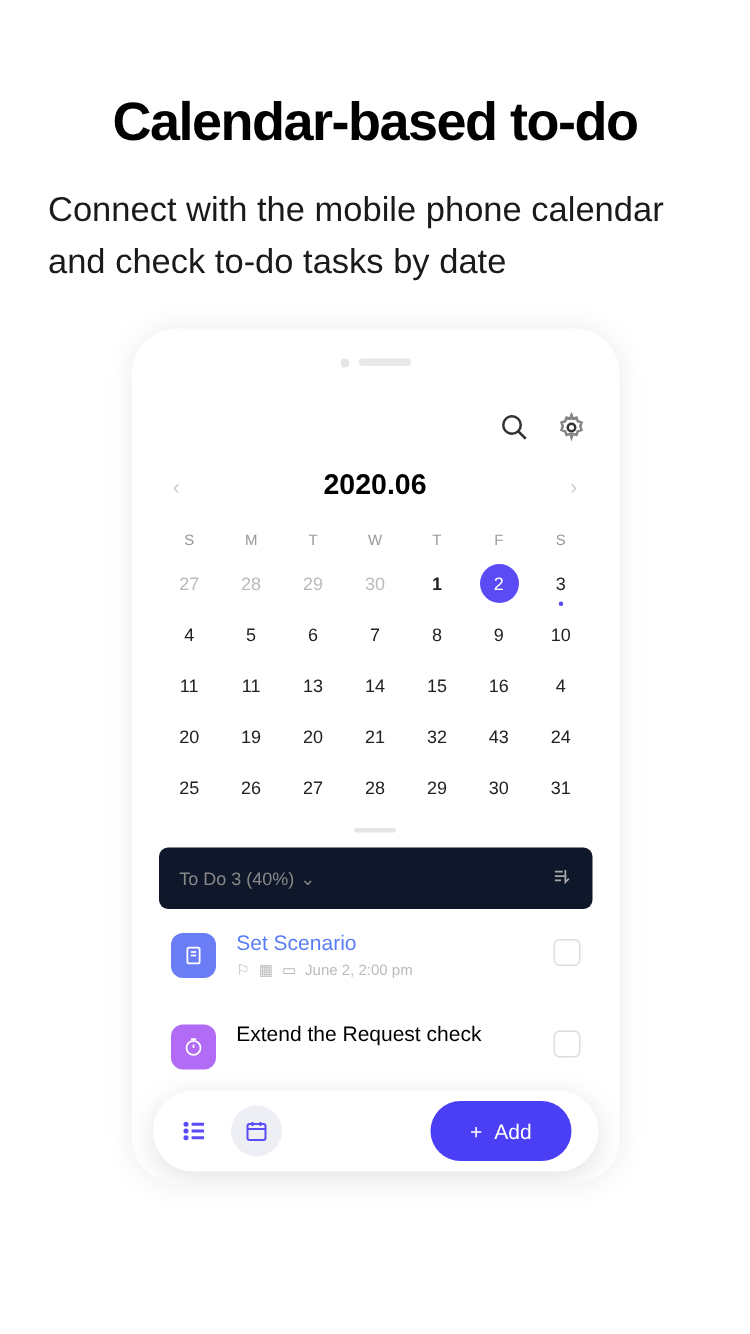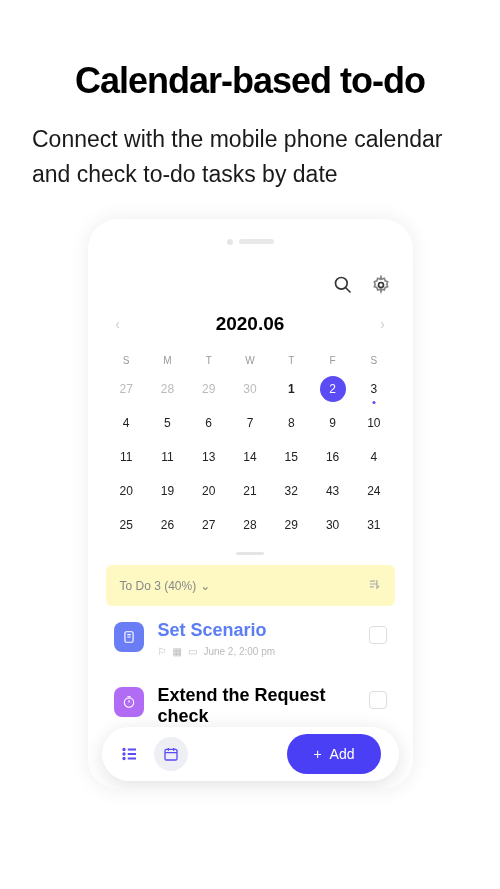--- a/index.html
+++ b/index.html
@@ -19,29 +19,29 @@
     .calendar { margin-top: 14px; }
     .weekdays, .week { display: grid; grid-template-columns: repeat(7, 1fr); text-align: center; }
     .weekdays div { font-size: 10px; color: #999; padding: 6px 0; }
     .week div { font-size: 12px; padding: 10px 0; color: #222; position: relative; }
     .week div.muted { color: #bbb; }
     .week div.selected { position: relative; }
     .week div.selected::before { content: ''; position: absolute; width: 26px; height: 26px; background: #5b4bf5; border-radius: 50%; left: 50%; top: 50%; transform: translate(-50%, -50%); z-index: -1; }
     .week div.selected { color: #fff; z-index: 1; }
     .week div.dot::after { content: ''; position: absolute; width: 3px; height: 3px; background: #5b4bf5; border-radius: 50%; bottom: 2px; left: 50%; transform: translateX(-50%); }
     .drag-handle { width: 28px; height: 3px; background: #e5e5e5; border-radius: 2px; margin: 10px auto; }
-    .todo-header { background: #fef9c3; border-radius: 6px; padding: 12px 14px; display: flex; justify-content: space-between; align-items: center; margin-top: 4px; }
+    .todo-header { background: #0f172a; border-radius: 6px; padding: 12px 14px; display: flex; justify-content: space-between; align-items: center; margin-top: 4px; }
     .todo-header-label { font-size: 12px; color: #888; display: flex; align-items: center; gap: 4px; }
     .sort-btn { color: #aaa; font-size: 13px; }
     .task { display: flex; align-items: flex-start; gap: 14px; padding: 14px 8px; }
     .task-icon { width: 30px; height: 30px; border-radius: 8px; display: flex; align-items: center; justify-content: center; flex-shrink: 0; font-size: 14px; margin-top: 2px; }
     .task-icon.blue { background: #6b7df5; color: #fff; }
     .task-icon.purple { background: #b26bf5; color: #fff; }
     .task-body { flex: 1; }
-    .task-title { font-size: 18px; font-weight: 700; }
+    .task-title { font-size: 14px; font-weight: 400; }
     .task-title.link { color: #5b7ef5; }
     .task-meta { font-size: 10px; color: #bbb; margin-top: 5px; display: flex; align-items: center; gap: 6px; }
     .task-check { width: 18px; height: 18px; border: 1.5px solid #ddd; border-radius: 4px; margin-top: 6px; flex-shrink: 0; }
     .bottom-bar { position: absolute; bottom: 8px; left: 14px; right: 14px; height: 54px; background: #fff; border-radius: 30px; box-shadow: 0 4px 20px rgba(0,0,0,0.12); display: flex; align-items: center; padding: 0 18px; gap: 14px; }
     .nav-icon { width: 20px; height: 20px; color: #5b4bf5; cursor: pointer; display: flex; align-items: center; justify-content: center; }
     .nav-icon.cal { width: 34px; height: 34px; background: #eeeef5; border-radius: 50%; }
     .add-btn { margin-left: auto; background: #4a3ff5; color: #fff; border: none; border-radius: 22px; padding: 12px 26px; font-size: 14px; font-weight: 500; display: flex; align-items: center; gap: 8px; cursor: pointer; }
   </style>
 </head>
 <body>

